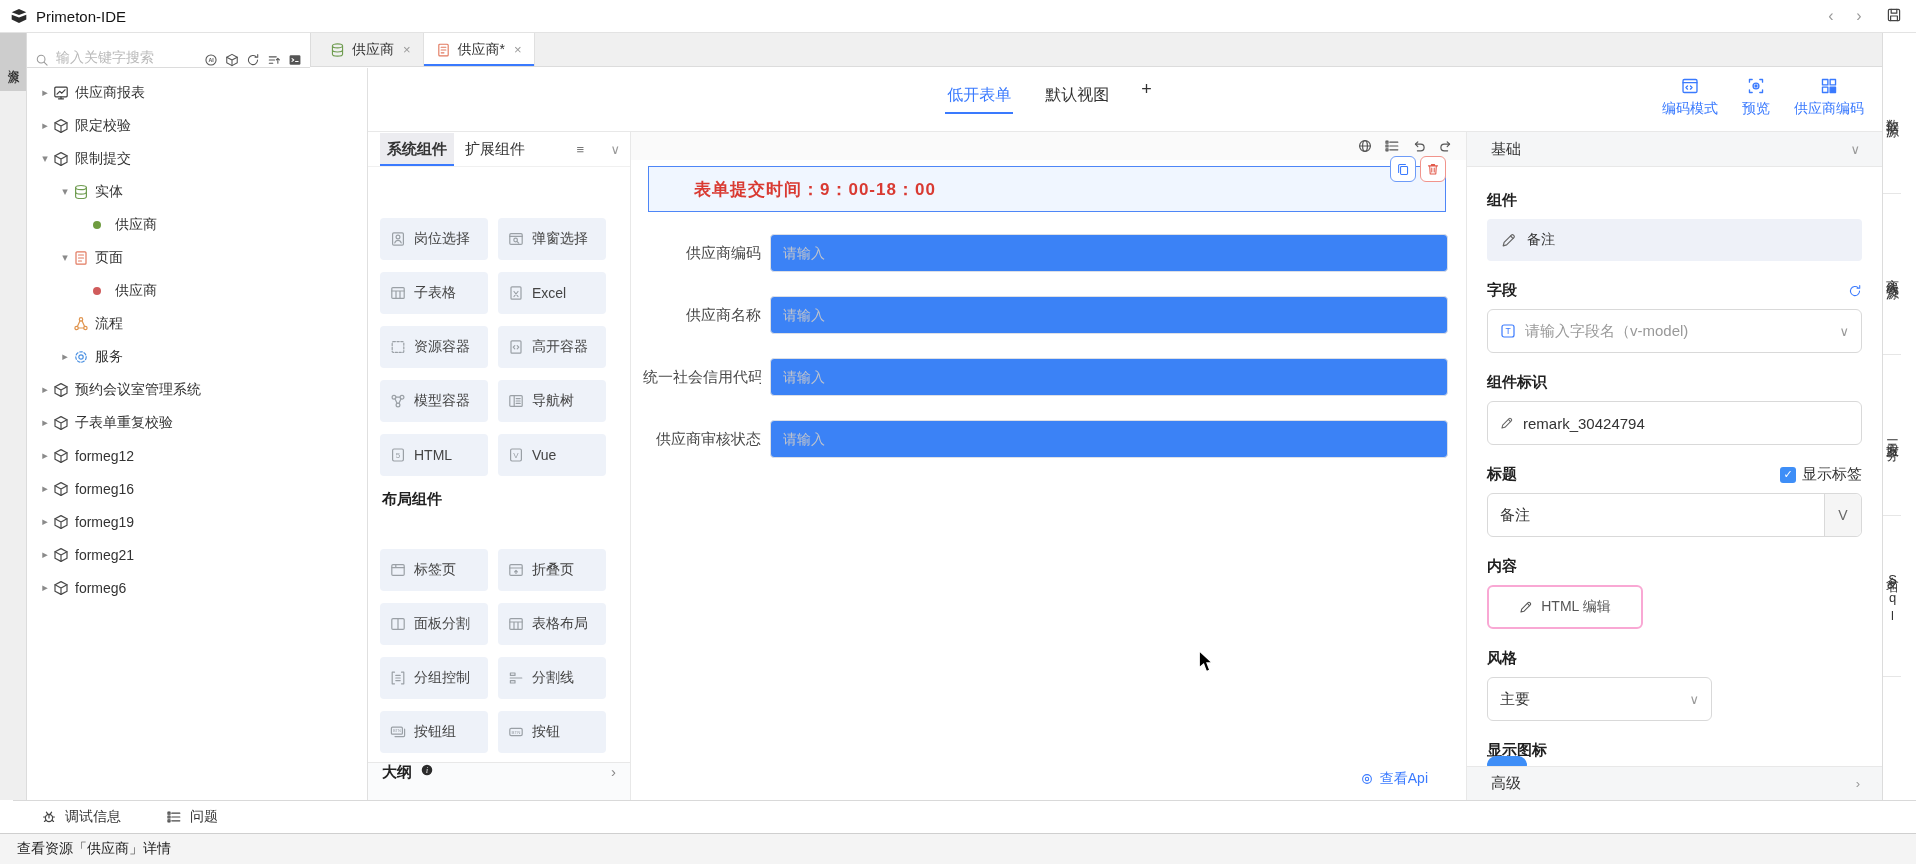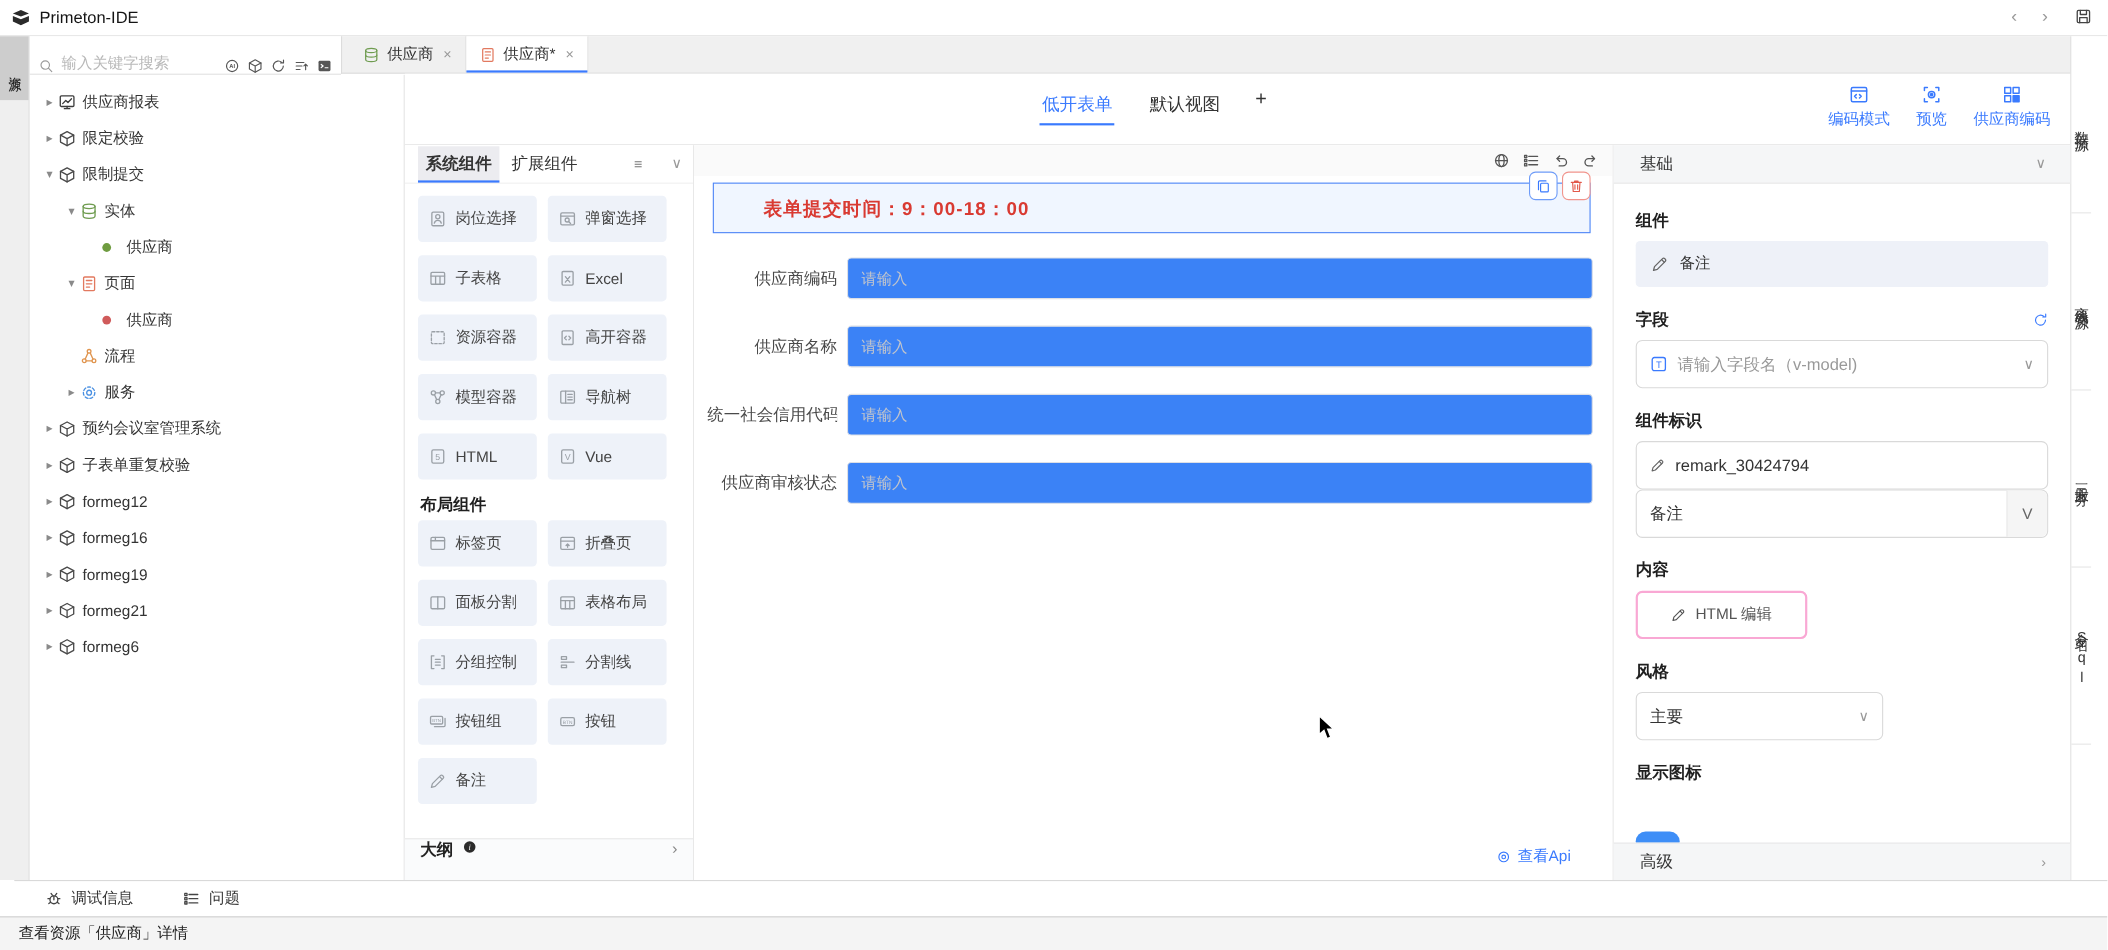--- a/index.html
+++ b/index.html
@@ -44,21 +44,21 @@
   .h-action{display:flex;flex-direction:column;align-items:center;gap:5px;color:#3a7afe;font-size:14px;}
 
   
   .palette{position:absolute;left:368px;top:132px;width:263px;height:668px;background:#fff;border-right:1px solid #e8e8e8;box-sizing:border-box;}
   .palette-tabs{height:34px;display:flex;align-items:center;padding-left:12px;gap:4px;position:relative;border-bottom:1px solid #f0f0f0;}
   .ptab{font-size:15px;color:#333;padding:7px 7px;}
   .ptab.active{font-weight:bold;background:#ececf0;border-bottom:2px solid #3a7afe;padding-bottom:5px;}
   .ptab-menu{position:absolute;right:46px;color:#777;font-size:13px;}
   .ptab-chev{position:absolute;right:10px;color:#999;font-size:13px;}
   .chip-scroll{position:absolute;top:36px;bottom:38px;left:0;right:0;overflow:hidden;padding:10px 12px;box-sizing:border-box;}
-  .chip-grid{display:flex;flex-wrap:wrap;gap:12px 10px;}
+  .chip-grid{display:flex;flex-wrap:wrap;gap:12px 10px;margin-top:40px;}
   .chip{width:108px;height:42px;background:#eef2f9;border-radius:4px;display:flex;align-items:center;gap:8px;padding-left:10px;box-sizing:border-box;font-size:14px;color:#444;}
   .chip .cic{color:#9aa0a6;flex:none;}
   .layout-header{font-size:15px;font-weight:bold;color:#1f1f1f;margin:14px 0 4px 2px;}
   .outline-bar{position:absolute;left:0;bottom:0;width:100%;height:38px;background:#fafbfc;border-top:1px solid #e8e8e8;display:flex;align-items:flex-start;padding:0 14px;box-sizing:border-box;}
   .outline-label{font-size:15px;font-weight:bold;color:#222;margin-right:8px;}
   .outline-chev{margin-left:auto;color:#888;font-size:15px;}
 
   
   .explorer{position:absolute;left:27px;top:68px;width:341px;height:732px;background:#fff;border-right:1px solid #e0e0e0;box-sizing:border-box;padding-top:8px;}
   .tree-item{height:33px;display:flex;align-items:center;font-size:14px;color:#333;}
@@ -867,20 +867,27 @@
       <div class="insp-label">组件标识</div>
       <div class="insp-input">
         <span style="color:#666">
             <svg class="ic ic14">
               <use href="#sym-pencil"></use>
             </svg>
           </span>
         <span>remark_30424794</span>
       </div>
 
+      <div class="insp-label">
+        <span>标题</span>
+        <span class="check-wrap">
+          <span class="checkbox">✓</span>
+          <span>显示标签</span>
+        </span>
+      </div>
       <div class="insp-input">
         <span>备注</span>
         <span class="suffix-v">V</span>
       </div>
 
       <div class="insp-label">内容</div>
       <div class="html-btn">
         <span>
             <svg class="ic ic14">
               <use href="#sym-pencil"></use>

